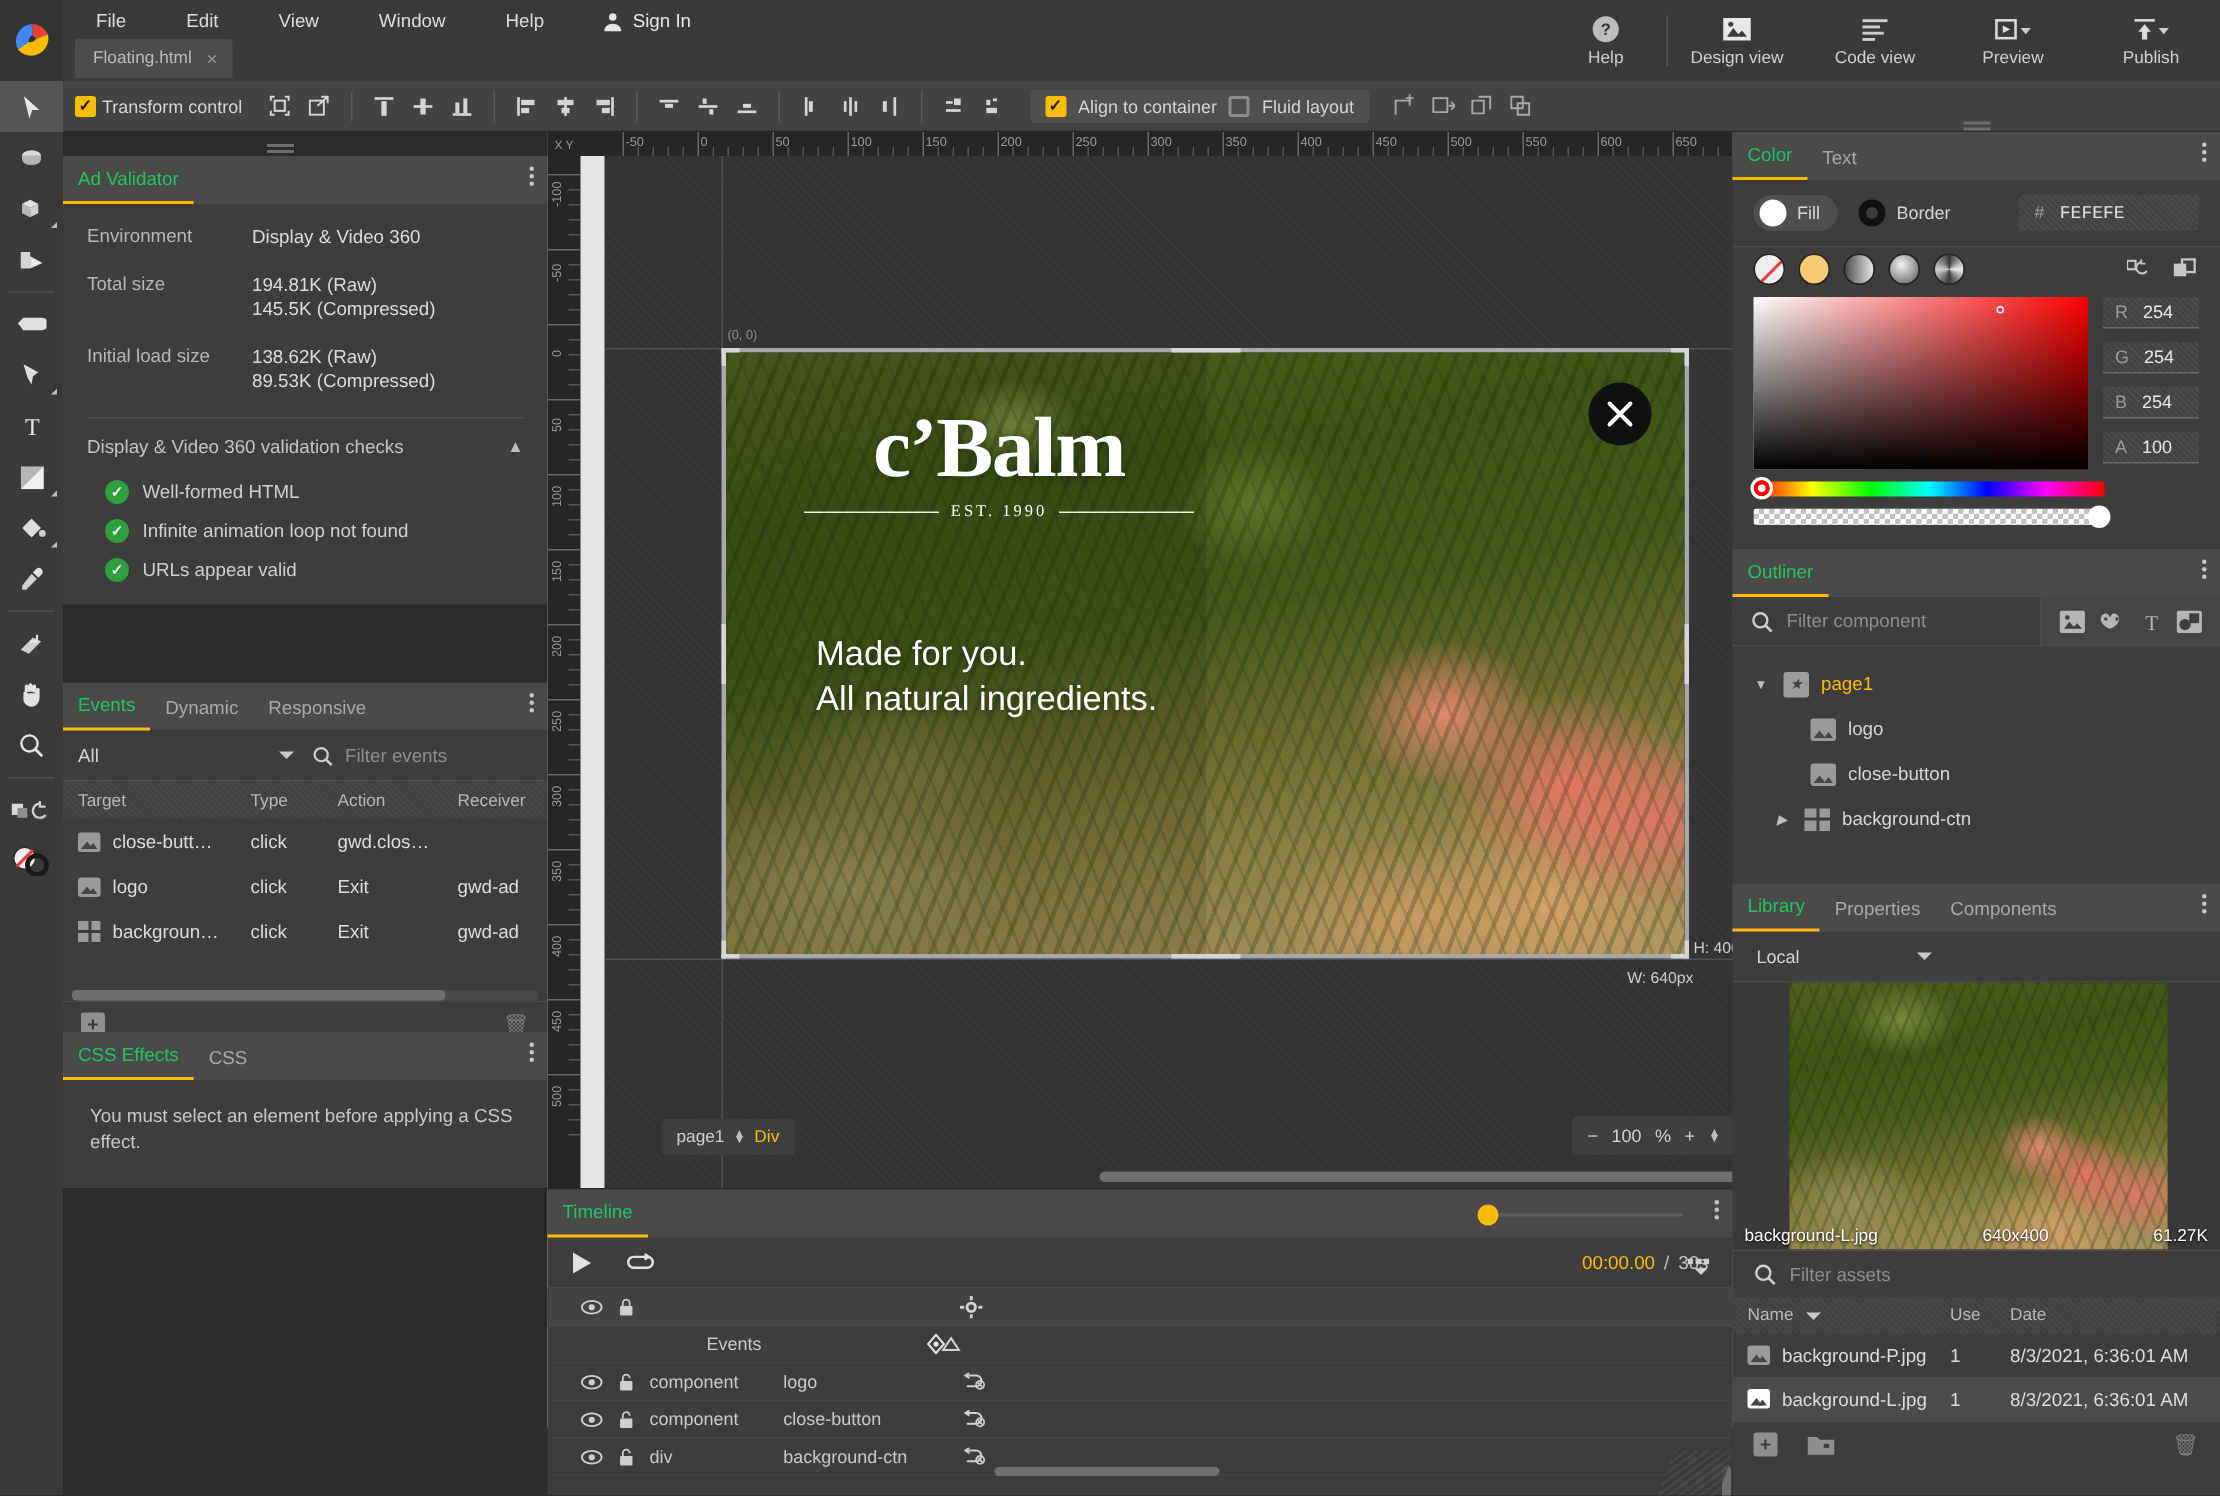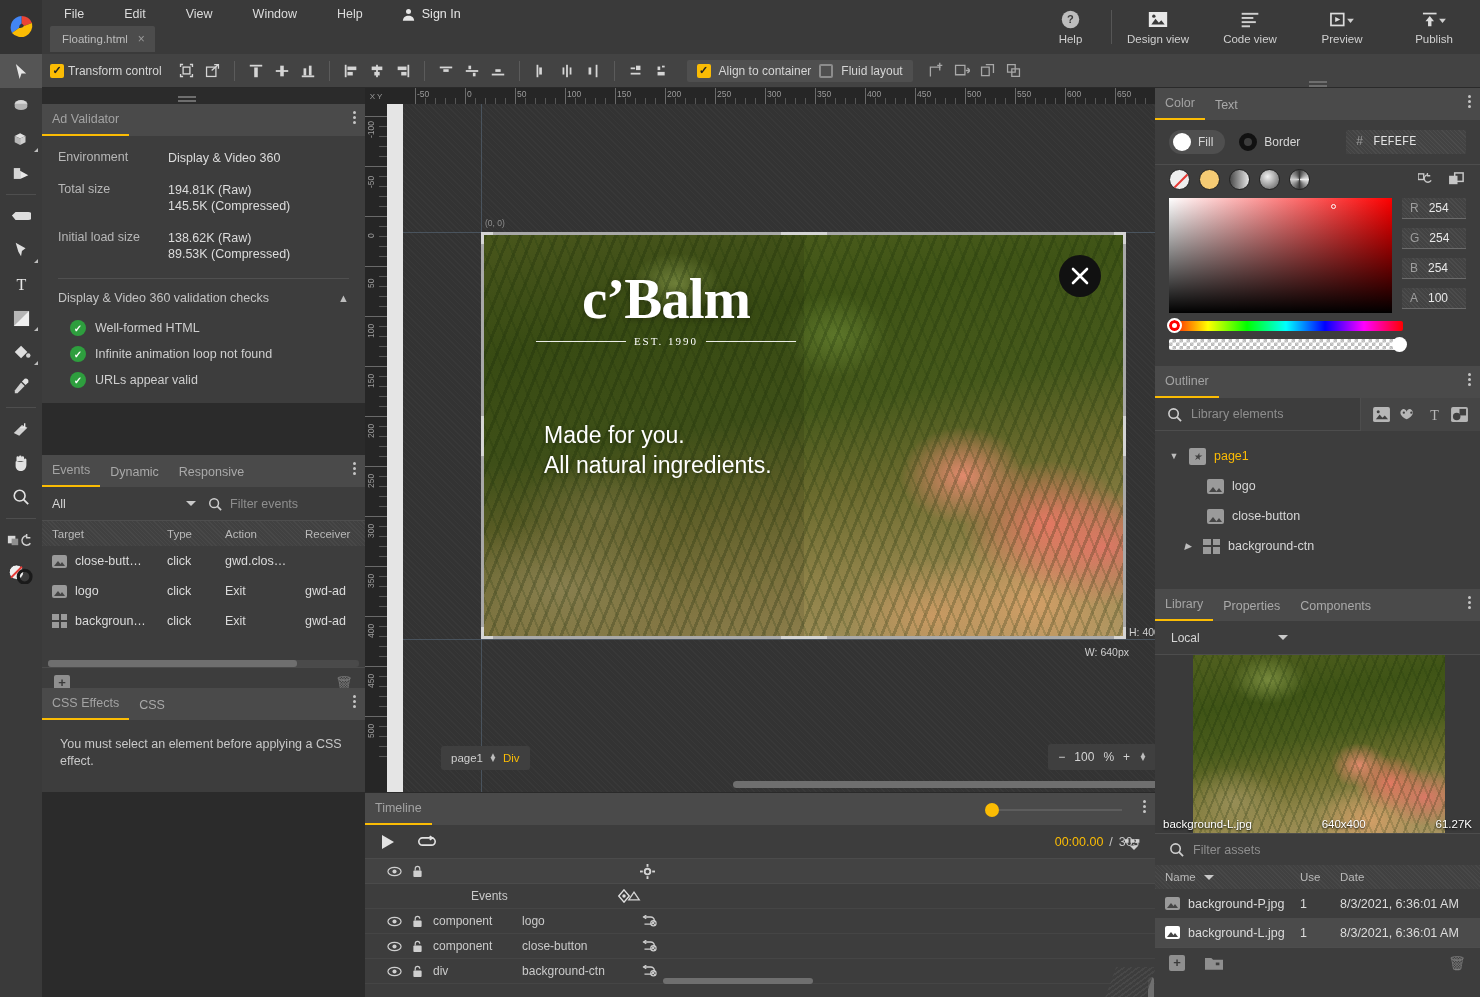--- a/index.html
+++ b/index.html
@@ -81,21 +81,21 @@
     border-left:4px solid transparent; border-top:4px solid transparent; border-right:4px solid #bdbdbd; border-bottom:0;}
 
   
   .leftpanel { position:absolute; left:42px; top:104px; width:323px; }
   .panel-head {
     height:32px; background:#4a4a4a; display:flex; align-items:flex-end; position:relative;
   }
   .ptab {
     padding: 0 10px 8px 10px; font-size:12.5px; color:#a9a9a9; position:relative;
   }
-  .ptab.active { color:#a3a3a3; border-bottom:2px solid #fbbc04; }
+  .ptab.active { color:#22c55e; border-bottom:2px solid #fbbc04; }
   .kebab { position:absolute; right:8px; top:7px; color:#c5c5c5; letter-spacing:0; line-height:4px; font-size:13px; width:4px;}
   .kebab span{display:block;width:3px;height:3px;border-radius:50%;background:#c5c5c5;margin-bottom:2px;}
 
   .grip { position:absolute; height:10px; display:flex;align-items:center;justify-content:center; }
   .grip i { display:block; width:18px; height:2px; background:#6e6e6e; box-shadow: 0 4px 0 #6e6e6e; }
 
   
   .validator { background:#3d3d3d; padding: 14px 16px 10px 16px; }
   .vrow { display:flex; margin-bottom: 16px; }
   .vkey { width:110px; color:#b7b7b7; font-size:12.5px; }
@@ -1316,21 +1316,21 @@
           <span></span>
           <span></span>
         </div>
     </div>
     <div class="ol-filter">
       <div class="ol-search">
         <svg width="15" height="15" viewBox="0 0 16 16">
             <circle cx="7" cy="7" r="5" fill="none" stroke="#cfcfcf" stroke-width="1.7"></circle>
             <path d="M10.5 10.5L15 15" stroke="#cfcfcf" stroke-width="1.9"></path>
           </svg>
-        <span>Library elements</span>
+        <span>Filter component</span>
       </div>
       <div class="ol-icons">
         <span>
             <svg width="17" height="15" viewBox="0 0 18 16">
               <rect width="18" height="16" rx="2" fill="#b6b6b6"></rect>
               <path d="M3 13l4-5 3 3.5 2.5-2.5L16 13z" fill="#3f3f3f"></path>
               <circle cx="5.5" cy="5" r="1.6" fill="#3f3f3f"></circle>
             </svg>
           </span>
         <span>

